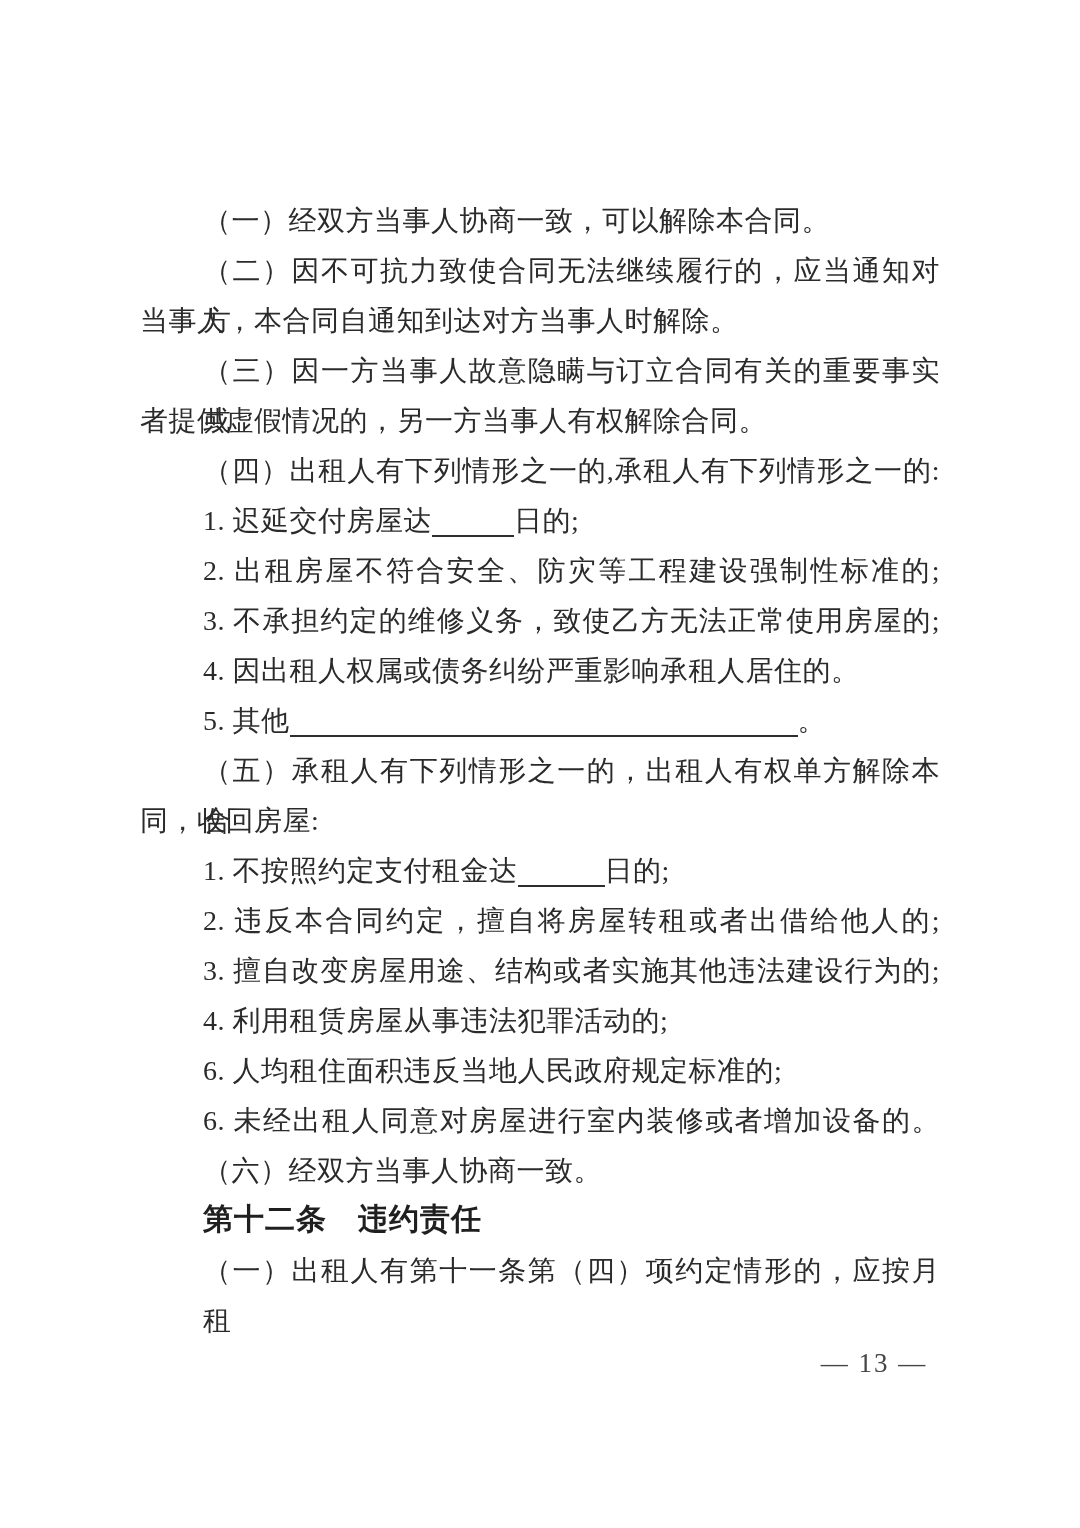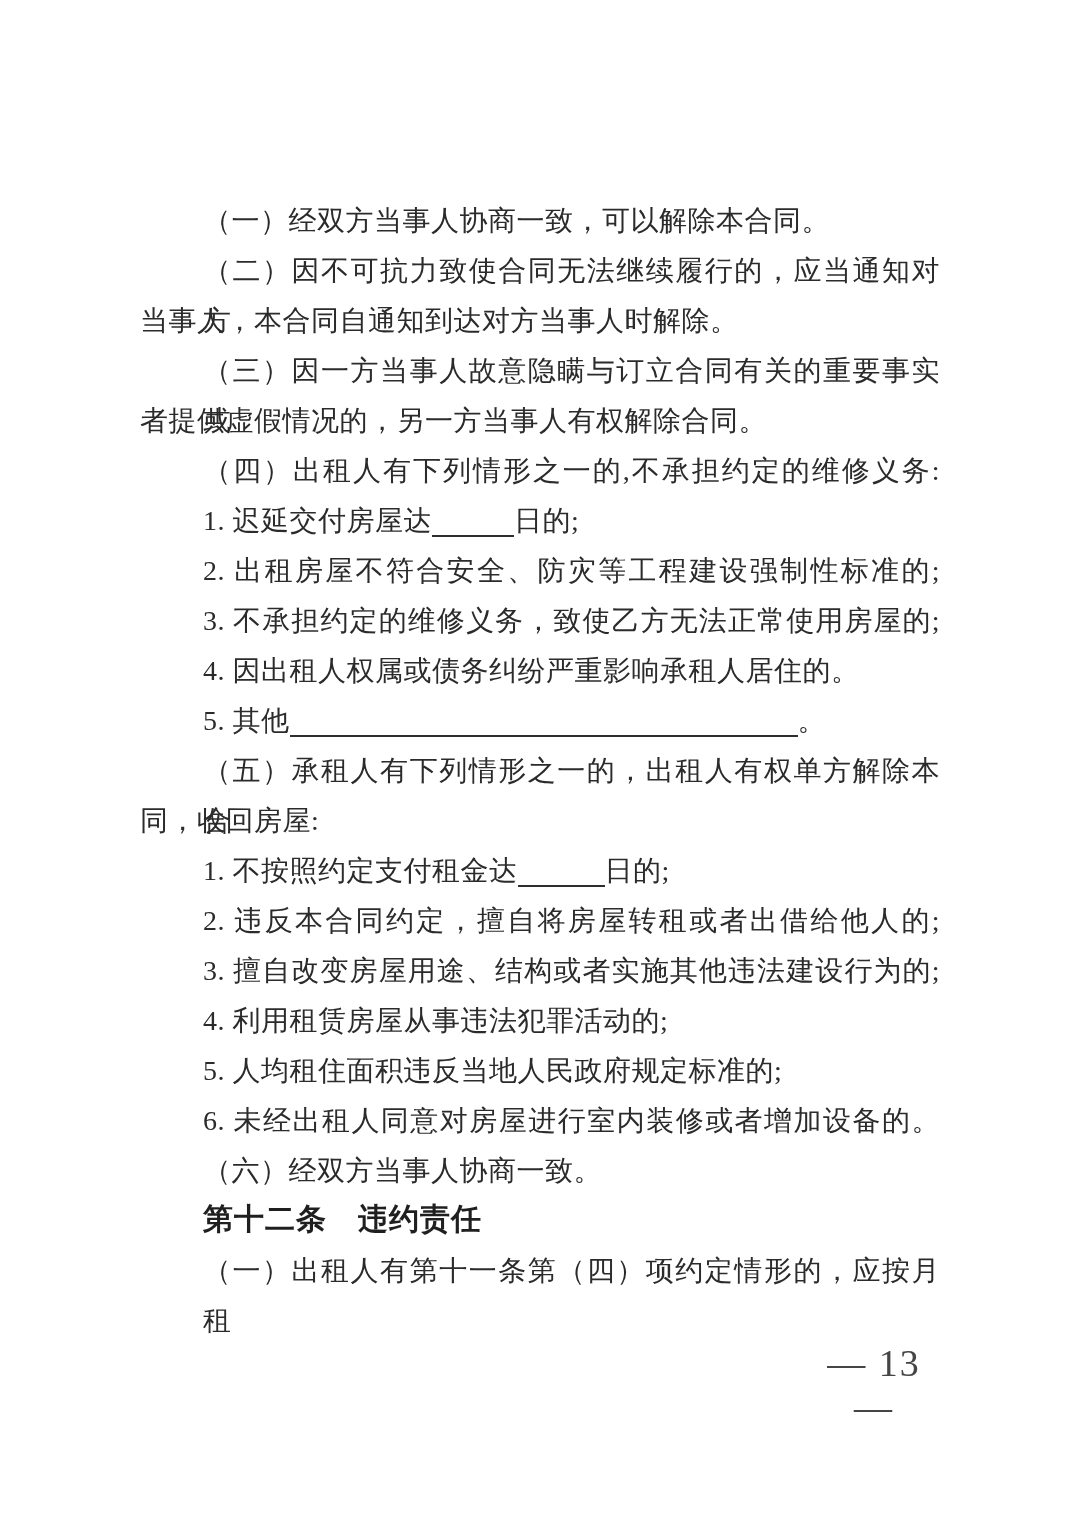--- a/index.html
+++ b/index.html
@@ -57,48 +57,48 @@
     border-bottom: 2px solid #2e2e2e;
     height: 30px;
     vertical-align: -7px;
   }
   .page-number {
     position: absolute;
     left: 804px;
     top: 1341px;
     width: 140px;
     text-align: center;
-    font-size: 38px;
+    font-size: 27px;
     color: #454545;
     letter-spacing: 2px;
     line-height: 44px;
   }
 </style>
 </head>
 <body>
 
 <div class="page">
   <div class="text-block" id="lines">
       <div class="line indent"><span>（一）经双方当事人协商一致，可以解除本合同。</span></div>
       <div class="line indent fill"><span>（二）因不可抗力致使合同无法继续履行的，应当通知对方</span></div>
       <div class="line"><span>当事人，本合同自通知到达对方当事人时解除。</span></div>
       <div class="line indent fill"><span>（三）因一方当事人故意隐瞒与订立合同有关的重要事实或</span></div>
       <div class="line"><span>者提供虚假情况的，另一方当事人有权解除合同。</span></div>
-      <div class="line indent fill"><span>（四）出租人有下列情形之一的,不承担约定的维修义务:</span></div>
+      <div class="line indent fill"><span>（四）出租人有下列情形之一的,承租人有下列情形之一的:</span></div>
       <div class="line indent"><span>1. 迟延交付房屋达</span><span class="blank" style="width: 82px;"></span><span>日的;</span></div>
       <div class="line indent fill"><span>2. 出租房屋不符合安全、防灾等工程建设强制性标准的;</span></div>
       <div class="line indent fill"><span>3. 不承担约定的维修义务，致使乙方无法正常使用房屋的;</span></div>
       <div class="line indent"><span>4. 因出租人权属或债务纠纷严重影响承租人居住的。</span></div>
       <div class="line indent"><span>5. 其他</span><span class="blank" style="width: 508px;"></span><span>。</span></div>
       <div class="line indent fill"><span>（五）承租人有下列情形之一的，出租人有权单方解除本合</span></div>
       <div class="line"><span>同，收回房屋:</span></div>
       <div class="line indent"><span>1. 不按照约定支付租金达</span><span class="blank" style="width: 87px;"></span><span>日的;</span></div>
       <div class="line indent fill"><span>2. 违反本合同约定，擅自将房屋转租或者出借给他人的;</span></div>
       <div class="line indent fill"><span>3. 擅自改变房屋用途、结构或者实施其他违法建设行为的;</span></div>
       <div class="line indent"><span>4. 利用租赁房屋从事违法犯罪活动的;</span></div>
-      <div class="line indent"><span>5. 人均租住面积违反当地人民政府规定标准的;</span></div>
+      <div class="line indent"><span>6. 人均租住面积违反当地人民政府规定标准的;</span></div>
       <div class="line indent fill"><span>6. 未经出租人同意对房屋进行室内装修或者增加设备的。</span></div>
       <div class="line indent"><span>（六）经双方当事人协商一致。</span></div>
       <div class="line indent heading"><span>第十二条　违约责任</span></div>
       <div class="line indent fill"><span>（一）出租人有第十一条第（四）项约定情形的，应按月租</span></div>
     </div>
   <div class="page-number">— 13 —</div>
 </div>
 
 </body></html>

